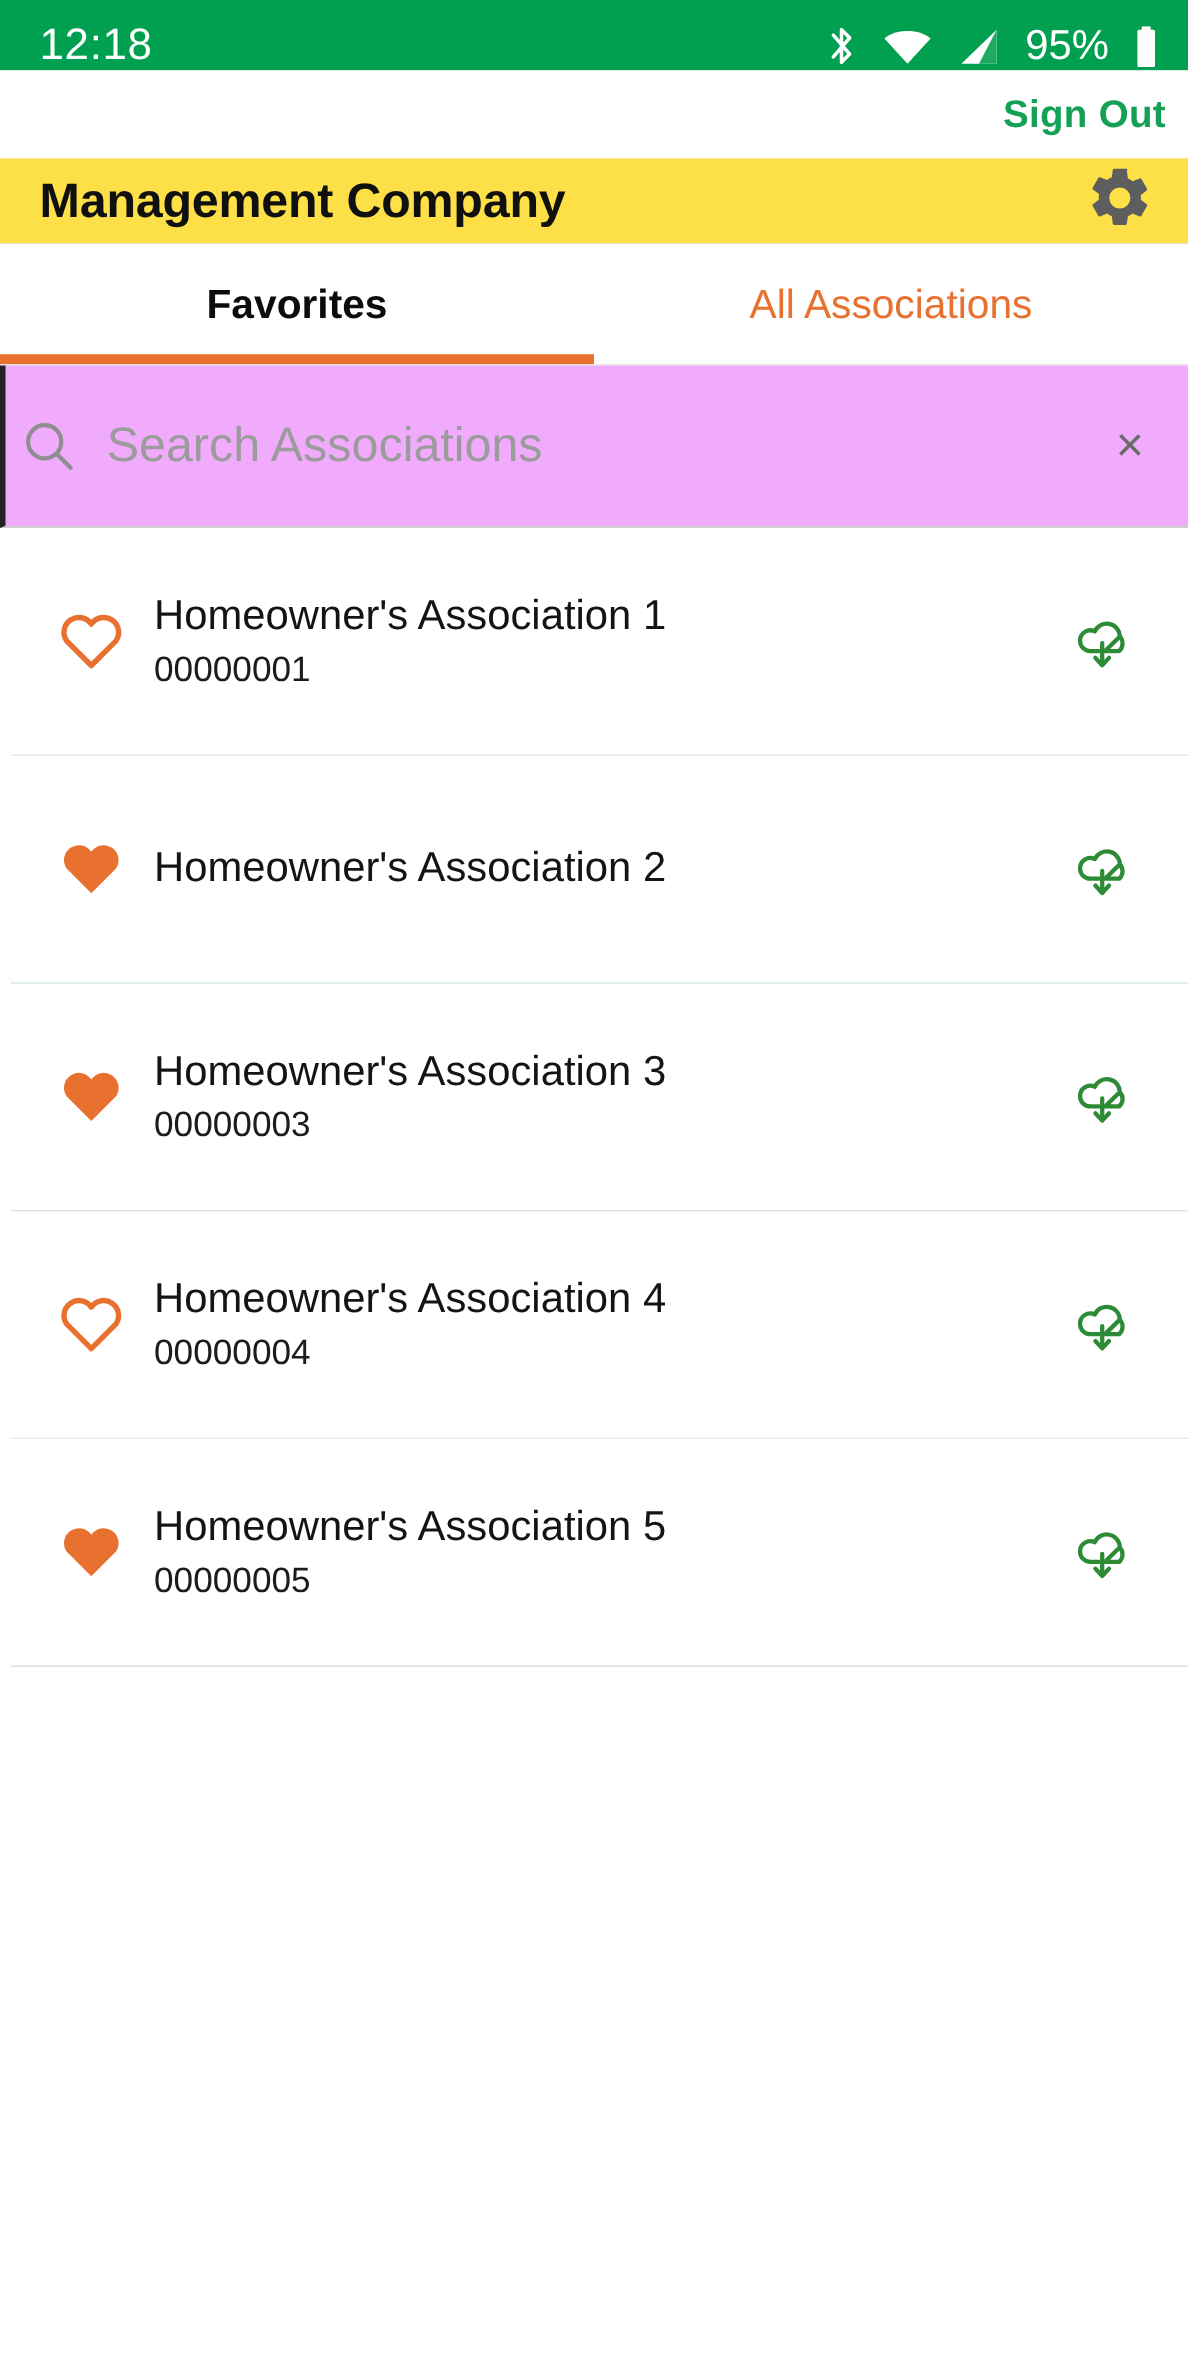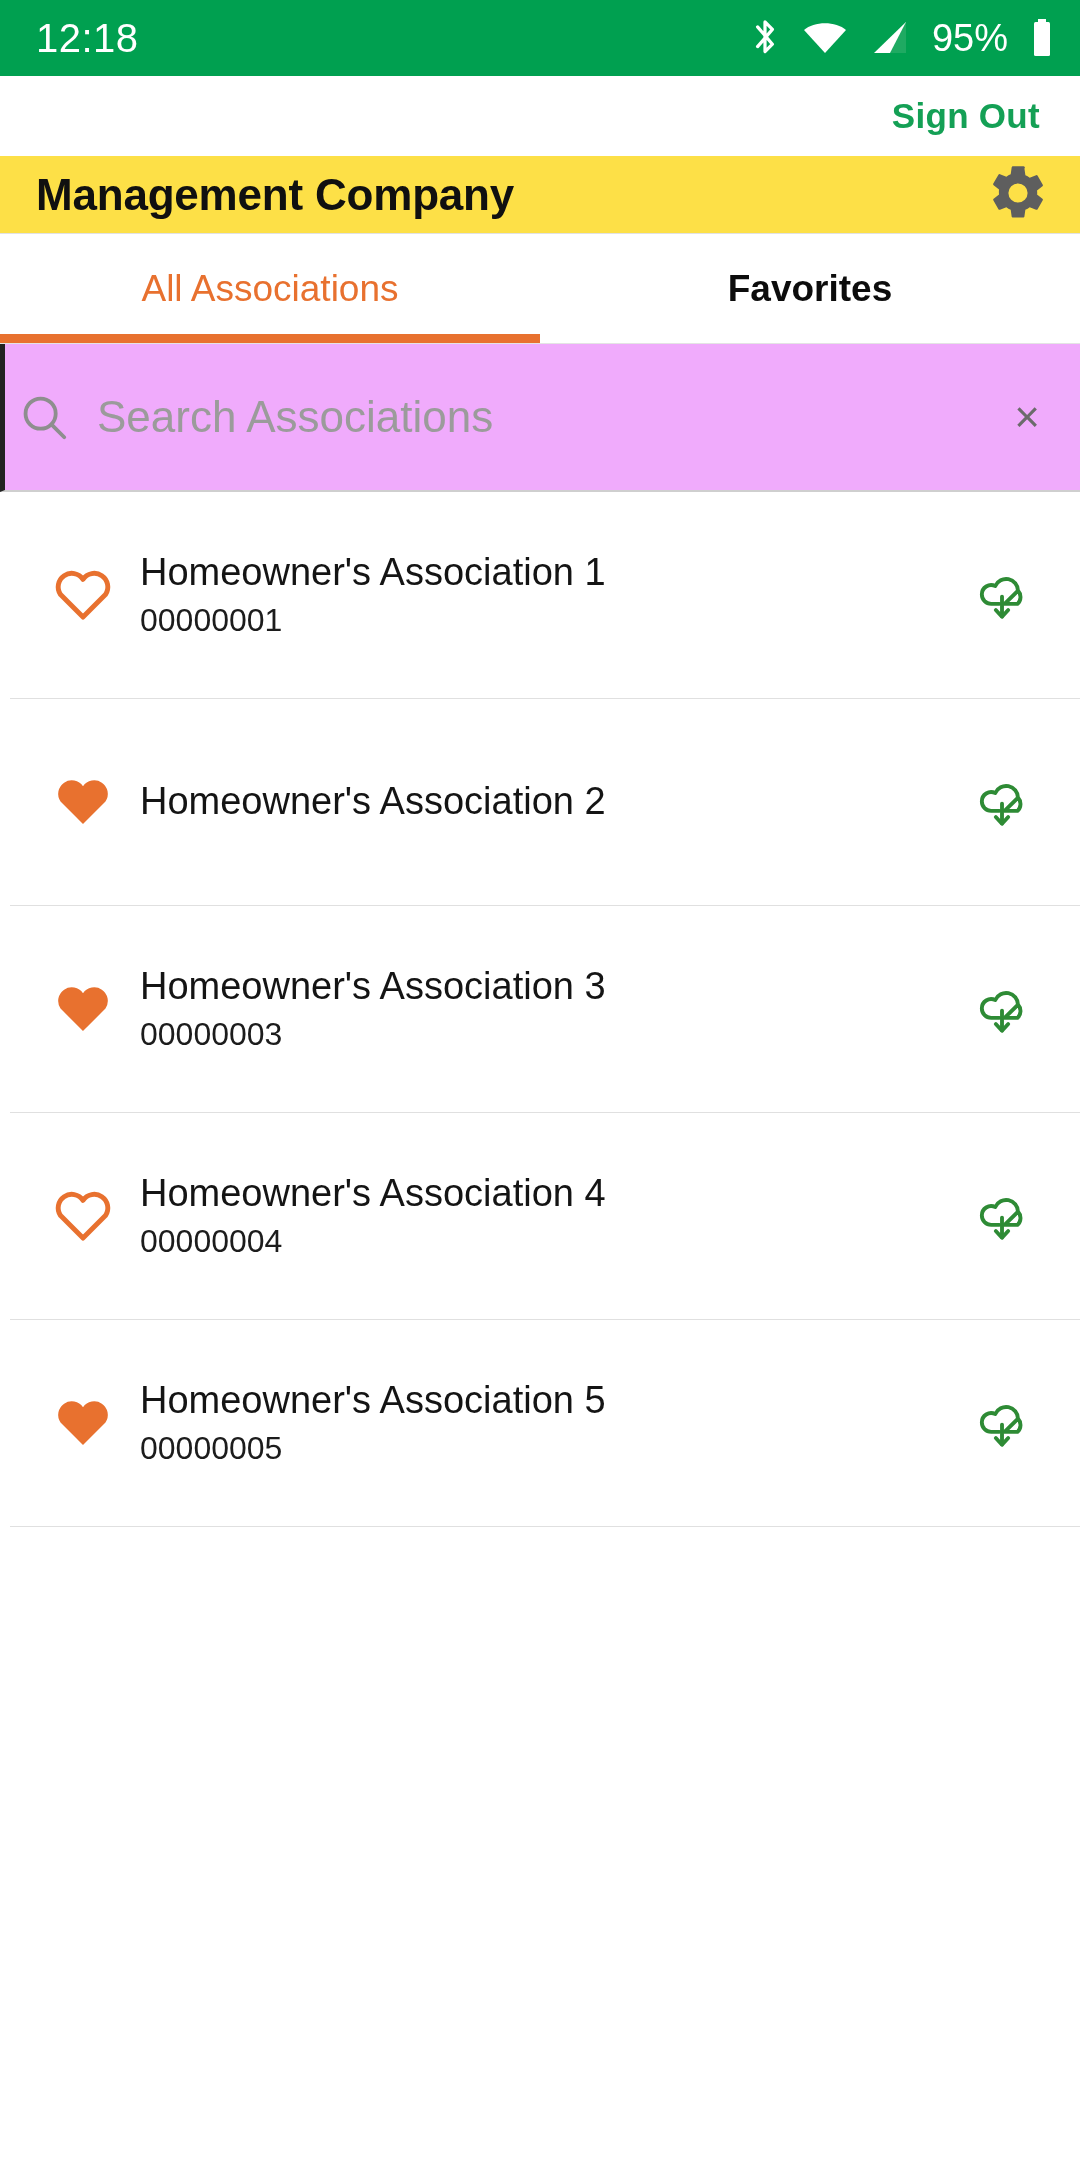--- a/index.html
+++ b/index.html
@@ -5,36 +5,36 @@
   * { margin:0; padding:0; box-sizing:border-box; }
   html, body {
     width:1080px; height:2160px;
     background:#ffffff;
     font-family:"Liberation Sans", sans-serif;
     overflow:hidden;
   }
 
   
   .statusbar{
-    height:76px;
+    height:64px;
     background:#00a050;
-    display:flex; align-items:center;
+    display:flex; align-items:flex-end;
     padding:0 26px 0 36px;
     color:#ffffff;
   }
   .status-time{ font-size:40px; font-weight:400; letter-spacing:.5px; }
   .status-right{ margin-left:auto; display:flex; align-items:center; gap:22px; }
   .status-pct{ font-size:38px; font-weight:400; }
   .ico-wrap{ display:flex; align-items:center; }
 
   
   .signout-row{
     height:80px;
     display:flex; align-items:center; justify-content:flex-end;
-    padding-right:40px;
+    padding-right:20px;
     background:#ffffff;
   }
   .signout-btn{
     color:#14a055; font-size:35px; font-weight:bold;
     letter-spacing:.3px; cursor:pointer;
   }
 
   
   .titlebar{
     height:78px;
@@ -149,25 +149,25 @@
   <span class="gear-btn">
     <span>
       <svg width="64" height="64" viewBox="0 0 24 24">
         <path fill="#5e5e5e" d="M19.14 12.94a7.07 7.07 0 0 0 .06-.94 7.07 7.07 0 0 0-.06-.94l2.03-1.58a.49.49 0 0 0 .12-.61l-1.92-3.32a.49.49 0 0 0-.59-.22l-2.39.96a7.02 7.02 0 0 0-1.62-.94l-.36-2.54A.48.48 0 0 0 13.93 2h-3.84a.48.48 0 0 0-.47.41l-.36 2.54c-.59.24-1.13.56-1.62.94l-2.39-.96a.49.49 0 0 0-.59.22L2.74 8.47a.49.49 0 0 0 .12.61l2.03 1.58c-.04.31-.06.63-.06.94s.02.63.06.94l-2.03 1.58a.49.49 0 0 0-.12.61l1.92 3.32c.12.22.38.3.59.22l2.39-.96c.5.38 1.03.7 1.62.94l.36 2.54c.04.24.24.41.47.41h3.84c.24 0 .44-.17.47-.41l.36-2.54c.59-.24 1.13-.56 1.62-.94l2.39.96c.22.08.47 0 .59-.22l1.92-3.32a.49.49 0 0 0-.12-.61l-2.03-1.58zM12 15.6A3.6 3.6 0 1 1 12 8.4a3.6 3.6 0 0 1 0 7.2z"></path>
       </svg>
     </span>
   </span>
 </div>
 
 <div class="tabs">
+  <div class="tab inactive">
+    <span>Favorites</span>
+  </div>
   <div class="tab active">
     <span>All Associations</span>
-  </div>
-  <div class="tab inactive">
-    <span>Favorites</span>
   </div>
   <div class="tab-indicator"></div>
 </div>
 
 <div class="searchbar">
   <span class="search-icon">
     <svg width="54" height="54" viewBox="0 0 24 24">
       <circle cx="10.5" cy="10.5" r="6.7" fill="none" stroke="#8e8e8e" stroke-width="1.7"></circle>
       <line x1="15.4" y1="15.4" x2="21" y2="21" stroke="#8e8e8e" stroke-width="1.7" stroke-linecap="round"></line>
     </svg>

